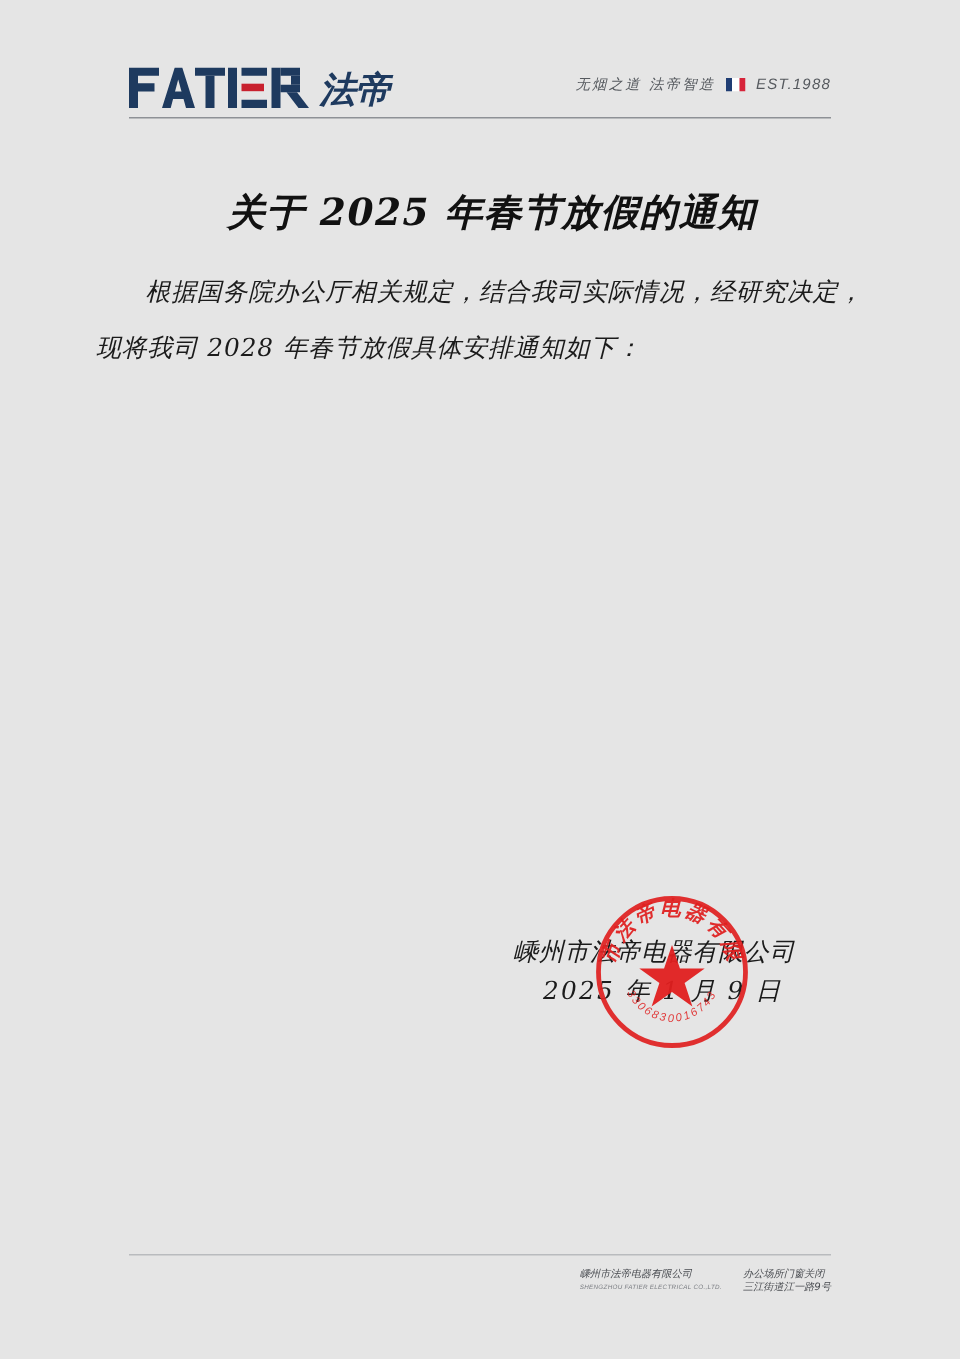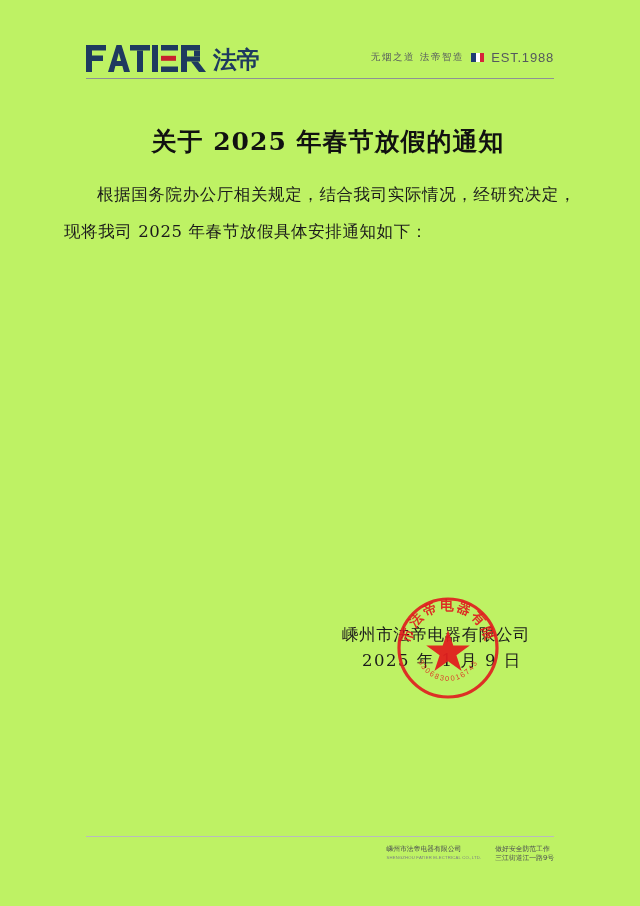--- a/index.html
+++ b/index.html
@@ -12,21 +12,22 @@
     height: 906px;
     position: relative;
     font-family: "Liberation Serif", "DejaVu Serif", serif;
     color: #1a1a1a;
     overflow: hidden;
   }
 
   .page {
     position: absolute;
     inset: 0;
-    background: #bef264;
+    background: #e5e5e5;
+    font-style: italic;
   }
 
   
   .header {
     position: absolute;
     left: 86px;
     top: 42px;
     width: 468px;
     height: 40px;
   }
@@ -80,21 +81,21 @@
     top: 0;
     bottom: 0;
     width: 33.34%;
     display: block;
   }
   .flag-icon i:nth-child(1) { left: 0;       background: #1f3d73; }
   .flag-icon i:nth-child(2) { left: 33.33%;  background: #ffffff; }
   .flag-icon i:nth-child(3) { left: 66.66%;  background: #d7243a; }
   .tagline-est {
     font-family: "Liberation Sans", "DejaVu Sans", sans-serif;
-    font-size: 13px;
+    font-size: 10px;
     color: #55595e;
     letter-spacing: 0.8px;
   }
   .header-rule {
     position: absolute;
     left: 0;
     right: 0;
     top: 36px;
     height: 1px;
     background: #8e9196;
@@ -247,21 +248,21 @@
       </span>
       <span class="tagline-est">EST.1988</span>
     </div>
 
     <div class="header-rule"></div>
   </div>
 
   <h1 class="doc-title">关于 2025 年春节放假的通知</h1>
 
   <div class="body-text">
-    <p class="para">根据国务院办公厅相关规定，结合我司实际情况，经研究决定，现将我司 2025 年春节放假具体安排通知如下：</p>
+    <p class="para">根据国务院办公厅相关规定，结合我司实际情况，经研究决定，现将我司 2028 年春节放假具体安排通知如下：</p>
   </div>
 
   <div class="signature">
     <div class="sign-company">嵊州市法帝电器有限公司</div>
     <div class="sign-date">2025 年 1 月 9 日</div>
   </div>
 
   <svg class="stamp" viewBox="0 0 104 104">
     <defs>
       <path id="arcTop" d="M 14,52 A 38,38 0 0 1 90,52" fill="none"></path>
@@ -277,18 +278,18 @@
     <polygon fill="#e01f1f" opacity="0.95" points="52,34 57.3,49.6 73.8,49.6 60.4,59.3 65.6,75 52,65.3 38.4,75 43.6,59.3 30.2,49.6 46.7,49.6"></polygon>
   </svg>
 
   <div class="footer-rule"></div>
   <div class="footer">
     <div class="footer-col">
       <div class="footer-cn">嵊州市法帝电器有限公司</div>
       <div class="footer-en">SHENGZHOU FATIER ELECTRICAL CO.,LTD.</div>
     </div>
     <div class="footer-col">
-      <div class="footer-cn">做好安全防范工作</div>
+      <div class="footer-cn">办公场所门窗关闭</div>
       <div class="footer-cn">三江街道江一路9号</div>
     </div>
   </div>
 
 </div>
 
 </body></html>

